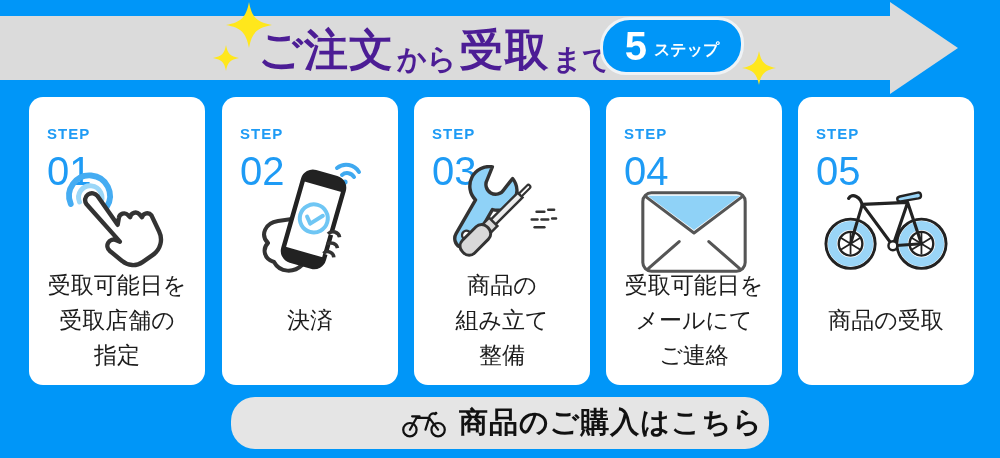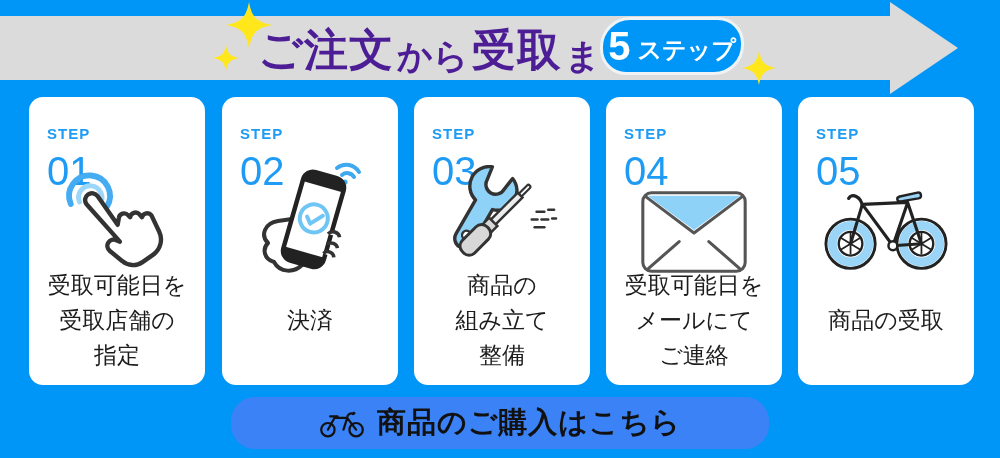--- a/index.html
+++ b/index.html
@@ -7,40 +7,40 @@
     position:relative;width:1000px;height:458px;background:#0096F8;overflow:hidden;
     font-family:"Liberation Sans","DejaVu Sans",sans-serif;
   }
   
   .arrow-band{position:absolute;left:0;top:16px;width:890px;height:64px;background:#DBDBDB;}
   .arrow-head{position:absolute;left:890px;top:2px;width:0;height:0;
     border-top:46px solid transparent;border-bottom:46px solid transparent;border-left:68px solid #DBDBDB;}
   .banner-title{position:absolute;left:258px;top:16px;height:64px;display:flex;align-items:flex-end;
     color:#4c1d95;font-weight:900;white-space:nowrap;}
   .seg-large{font-size:44px;letter-spacing:1px;}
-  .seg-small{font-size:35px;padding:0 3px;}
+  .seg-small{font-size:29px;padding:0 3px;}
   .badge{position:absolute;left:600px;top:17px;width:144px;height:58px;background:#0096F8;
     border:3px solid #EFF3F6;border-radius:30px 26px 30px 26px;box-sizing:border-box;
     display:flex;align-items:center;justify-content:center;gap:7px;color:#fff;}
   .badge-number{font-size:40px;font-weight:800;line-height:1;}
-  .badge-label{font-size:24px;font-weight:800;margin-top:8px;}
+  .badge-label{font-size:16px;font-weight:800;margin-top:8px;}
   .sparkle{position:absolute;}
   
   .card{position:absolute;top:97px;width:176px;height:288px;background:#fff;border-radius:14px;}
   .card-1{left:29px}.card-2{left:222px}.card-3{left:414px}.card-4{left:606px}.card-5{left:798px}
   .step-head{padding:29px 0 0 18px;color:#1E9BF5;}
   .step-label{font-size:15px;font-weight:800;letter-spacing:1px;line-height:1;}
   .step-number{font-size:40px;font-weight:400;line-height:1;margin-top:10px;}
   .icon-box{position:absolute;left:0;right:0;top:58px;height:132px;
     display:flex;align-items:center;justify-content:center;}
   .caption{position:absolute;left:0;right:0;top:223px;transform:translateY(-50%);
     text-align:center;font-size:23px;line-height:35px;color:#1C1C1C;font-weight:500;}
   
-  .cta{position:absolute;left:231px;top:397px;width:538px;height:52px;background:#3b82f6;
-    border:none;border-radius:24px;display:flex;align-items:center;justify-content:center;gap:12px;
+  .cta{position:absolute;left:231px;top:397px;width:538px;height:52px;background:#e5e5e5;
+    border:none;border-radius:24px;display:flex;align-items:center;justify-content:flex-end;gap:12px;
     color:#111;cursor:pointer;font-family:inherit;}
   .cta-label{font-size:29px;font-weight:900;letter-spacing:1px;white-space:nowrap;}
 </style>
 </head>
 <body>
 
 <div class="stage">
 
   <div class="arrow-band"></div>
   <div class="arrow-head"></div>

